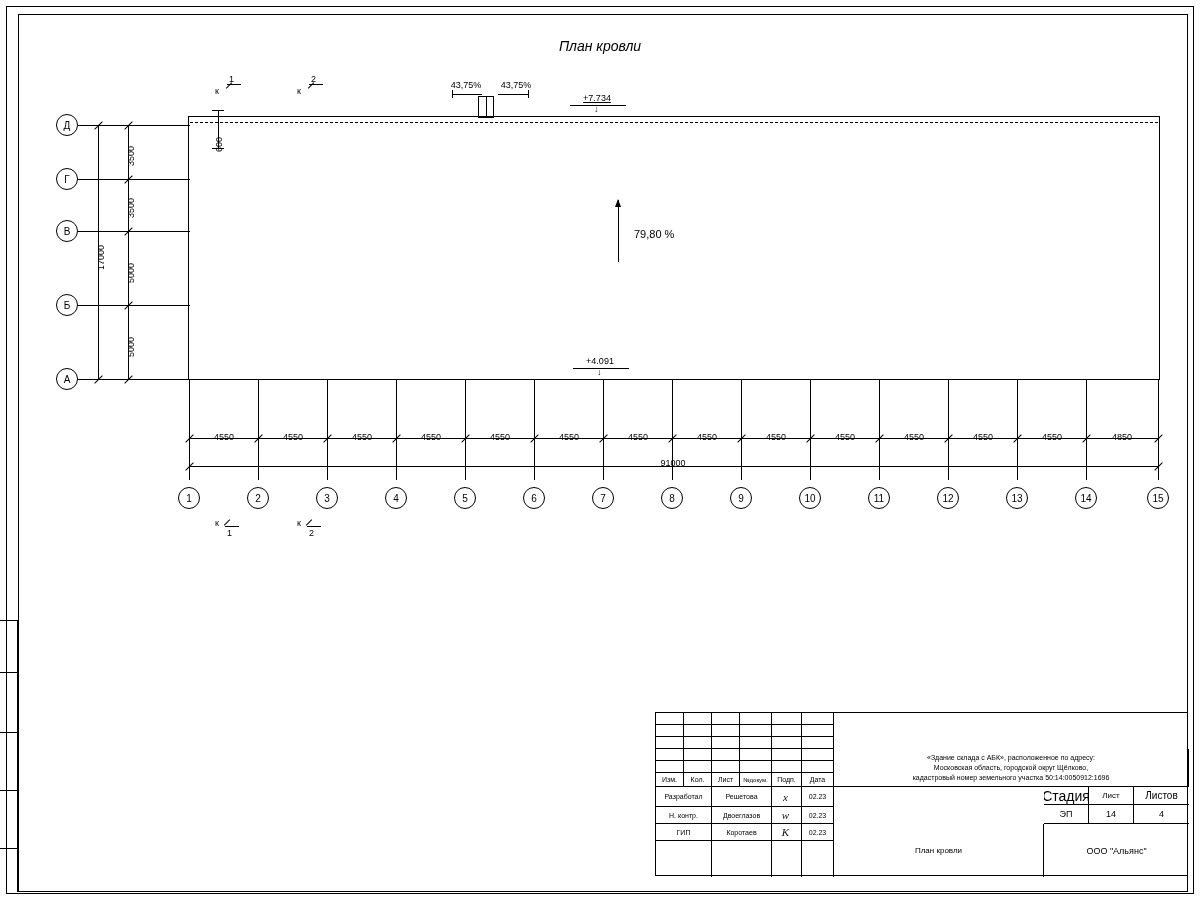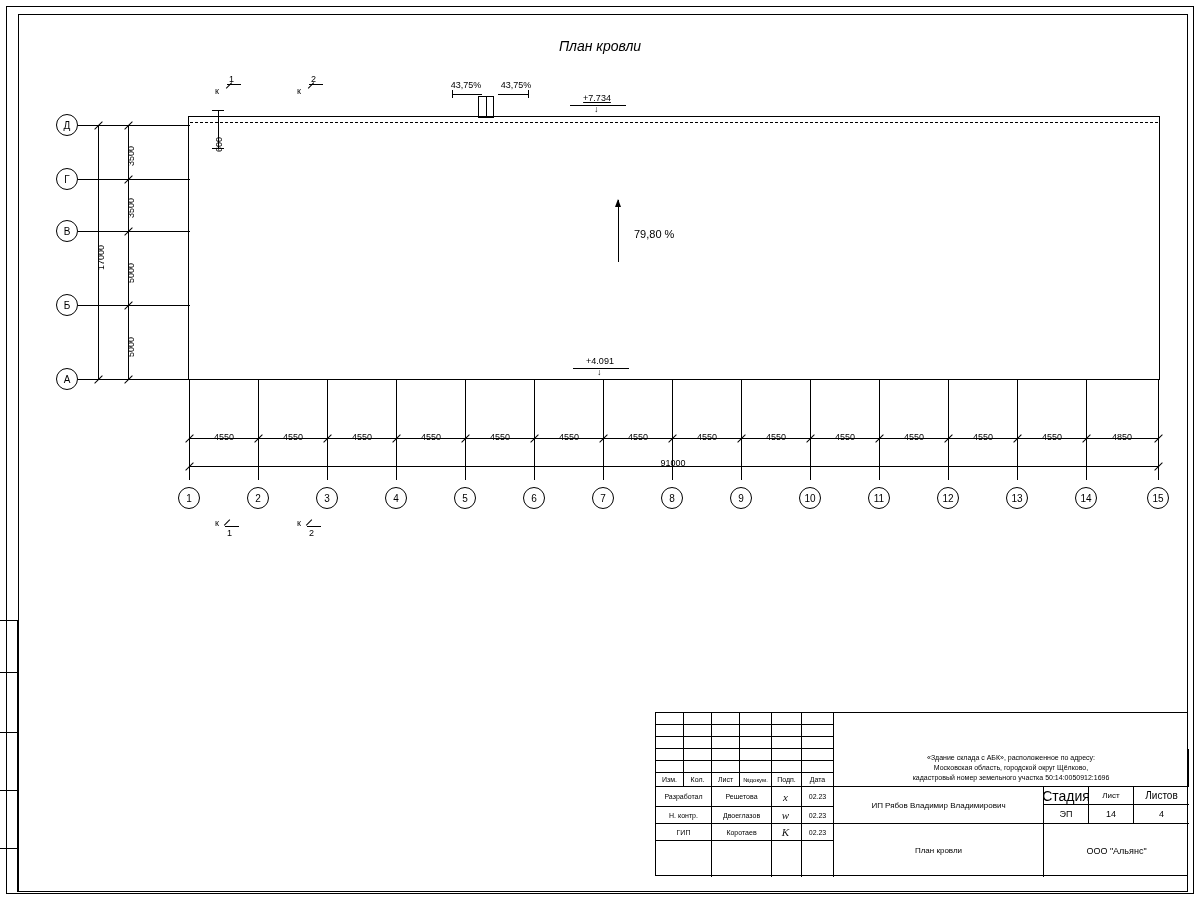--- a/index.html
+++ b/index.html
@@ -378,21 +378,20 @@
     <div class="cell br" style="left:116px;top:128px; width:30px; height:36px;"></div>
     <div class="cell br" style="left:146px;top:128px; width:32px; height:36px;"></div>
 
 
     <div class="cell bb br" style="left:178px; top:36px; width:355px; height:38px; flex-direction:column; line-height:10px; font-size:7px;">
       <span>«Здание склада с АБК», расположенное по адресу:</span>
       <span>Московская область, городской округ Щёлково,</span>
       <span>кадастровый номер земельного участка 50:14:0050912:1696</span>
     </div>
 
-    <div class="cell bb br" style="left:178px; top:74px; width:210px; height:37px; font-size:8px;">ИП Рябов Владимир Владимирович</div>
 
     <div class="cell br" style="left:178px; top:111px; width:210px; height:53px; font-size:8px;">План кровли</div>
 
     <div class="cell bb br" style="left:388px; top:74px; width:45px; height:18px; font-size:14px;">Стадия</div>
     <div class="cell bb br" style="left:433px; top:74px; width:45px; height:18px; font-size:8px;">Лист</div>
     <div class="cell bb" style="left:478px; top:74px; width:55px; height:18px; font-size:10px;">Листов</div>
 
     <div class="cell bb br" style="left:388px; top:92px; width:45px; height:19px; font-size:9px;">ЭП</div>
     <div class="cell bb br" style="left:433px; top:92px; width:45px; height:19px; font-size:9px;">14</div>
     <div class="cell bb" style="left:478px; top:92px; width:55px; height:19px; font-size:9px;">4</div>

